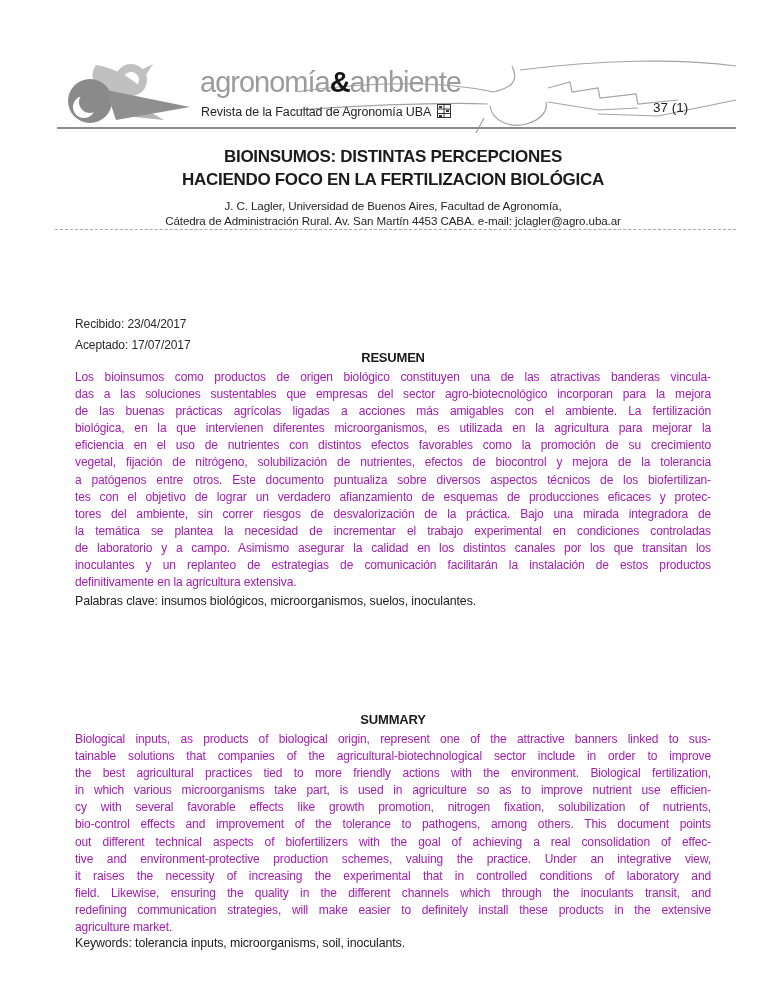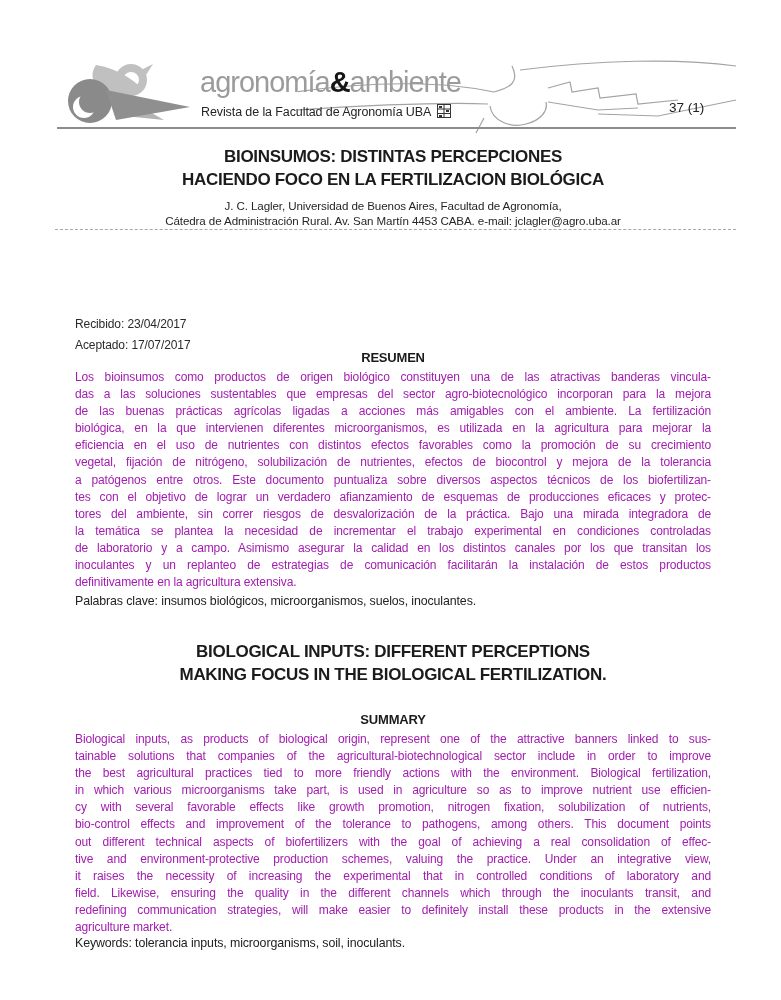--- a/index.html
+++ b/index.html
@@ -10,21 +10,21 @@
   }
   .content { position:absolute; left:75px; width:636px; }
 
   
   .logo-svg { position:absolute; left:58px; top:63px; width:134px; height:64px; }
   .brand { position:absolute; left:200px; top:66px; font-size:29px; letter-spacing:-1px; color:#9b9b9b; }
   .brand .amp { color:#161616; font-weight:bold; }
   .subtitle { position:absolute; left:201px; top:104px; font-size:12.5px; color:#242424; letter-spacing:-0.1px; }
   .uba-crest { display:inline-block; vertical-align:-2px; margin-left:6px; }
   .sketch-svg { position:absolute; left:298px; top:56px; width:440px; height:78px; }
-  .issue { position:absolute; left:653px; top:100px; font-size:13.5px; color:#222;margin-left:16px; }
+  .issue { position:absolute; left:653px; top:100px; font-size:13.5px; color:#222; }
   .header-rule { position:absolute; left:57px; top:127px; width:679px; height:2px; background:#8c8c8c; }
 
   
   .title-block { text-align:center; font-weight:bold; color:#1b1b1b;
     font-size:17px; line-height:22.5px; letter-spacing:-0.3px; }
   .title-es { top:146px; }
   .title-en { top:641px; }
 
   .authors { top:199px; text-align:center; font-size:11.6px; line-height:14.6px; color:#262626; letter-spacing:-0.1px; }
   .author-sep { position:absolute; left:55px; top:229px; width:681px; border-top:1px dashed #a8a8a8; }
@@ -115,24 +115,20 @@
       <div class="jline">a patógenos entre otros. Este documento puntualiza sobre diversos aspectos técnicos de los biofertilizan-</div>
       <div class="jline">tes con el objetivo de lograr un verdadero afianzamiento de esquemas de producciones eficaces y protec-</div>
       <div class="jline">tores del ambiente, sin correr riesgos de desvalorización de la práctica. Bajo una mirada integradora de</div>
       <div class="jline">la temática se plantea la necesidad de incrementar el trabajo experimental en condiciones controladas</div>
       <div class="jline">de laboratorio y a campo. Asimismo asegurar la calidad en los distintos canales por los que transitan los</div>
       <div class="jline">inoculantes y un replanteo de estrategias de comunicación facilitarán la instalación de estos productos</div>
       <div class="jline last">definitivamente en la agricultura extensiva.</div>
     </div>
   <div class="content kw-row kw-es" style="position:absolute;"><span>Palabras clave:</span> <span>insumos biológicos, microorganismos, suelos, inoculantes.</span></div>
 
-  <div class="content title-block title-en" style="position:absolute;">
-    <div>BIOLOGICAL INPUTS: DIFFERENT PERCEPTIONS</div>
-    <div>MAKING FOCUS IN THE BIOLOGICAL FERTILIZATION.</div>
-  </div>
 
   <div class="content sect-heading summary-heading" style="position:absolute;">SUMMARY</div>
   <div class="content abstract abstract-en" style="position:absolute;">
       <div class="jline">Biological inputs, as products of biological origin, represent one of the attractive banners linked to sus-</div>
       <div class="jline">tainable solutions that companies of the agricultural-biotechnological sector include in order to improve</div>
       <div class="jline">the best agricultural practices tied to more friendly actions with the environment. Biological fertilization,</div>
       <div class="jline">in which various microorganisms take part, is used in agriculture so as to improve nutrient use efficien-</div>
       <div class="jline">cy with several favorable effects like growth promotion, nitrogen fixation, solubilization of nutrients,</div>
       <div class="jline">bio-control effects and improvement of the tolerance to pathogens, among others. This document points</div>
       <div class="jline">out different technical aspects of biofertilizers with the goal of achieving a real consolidation of effec-</div>

